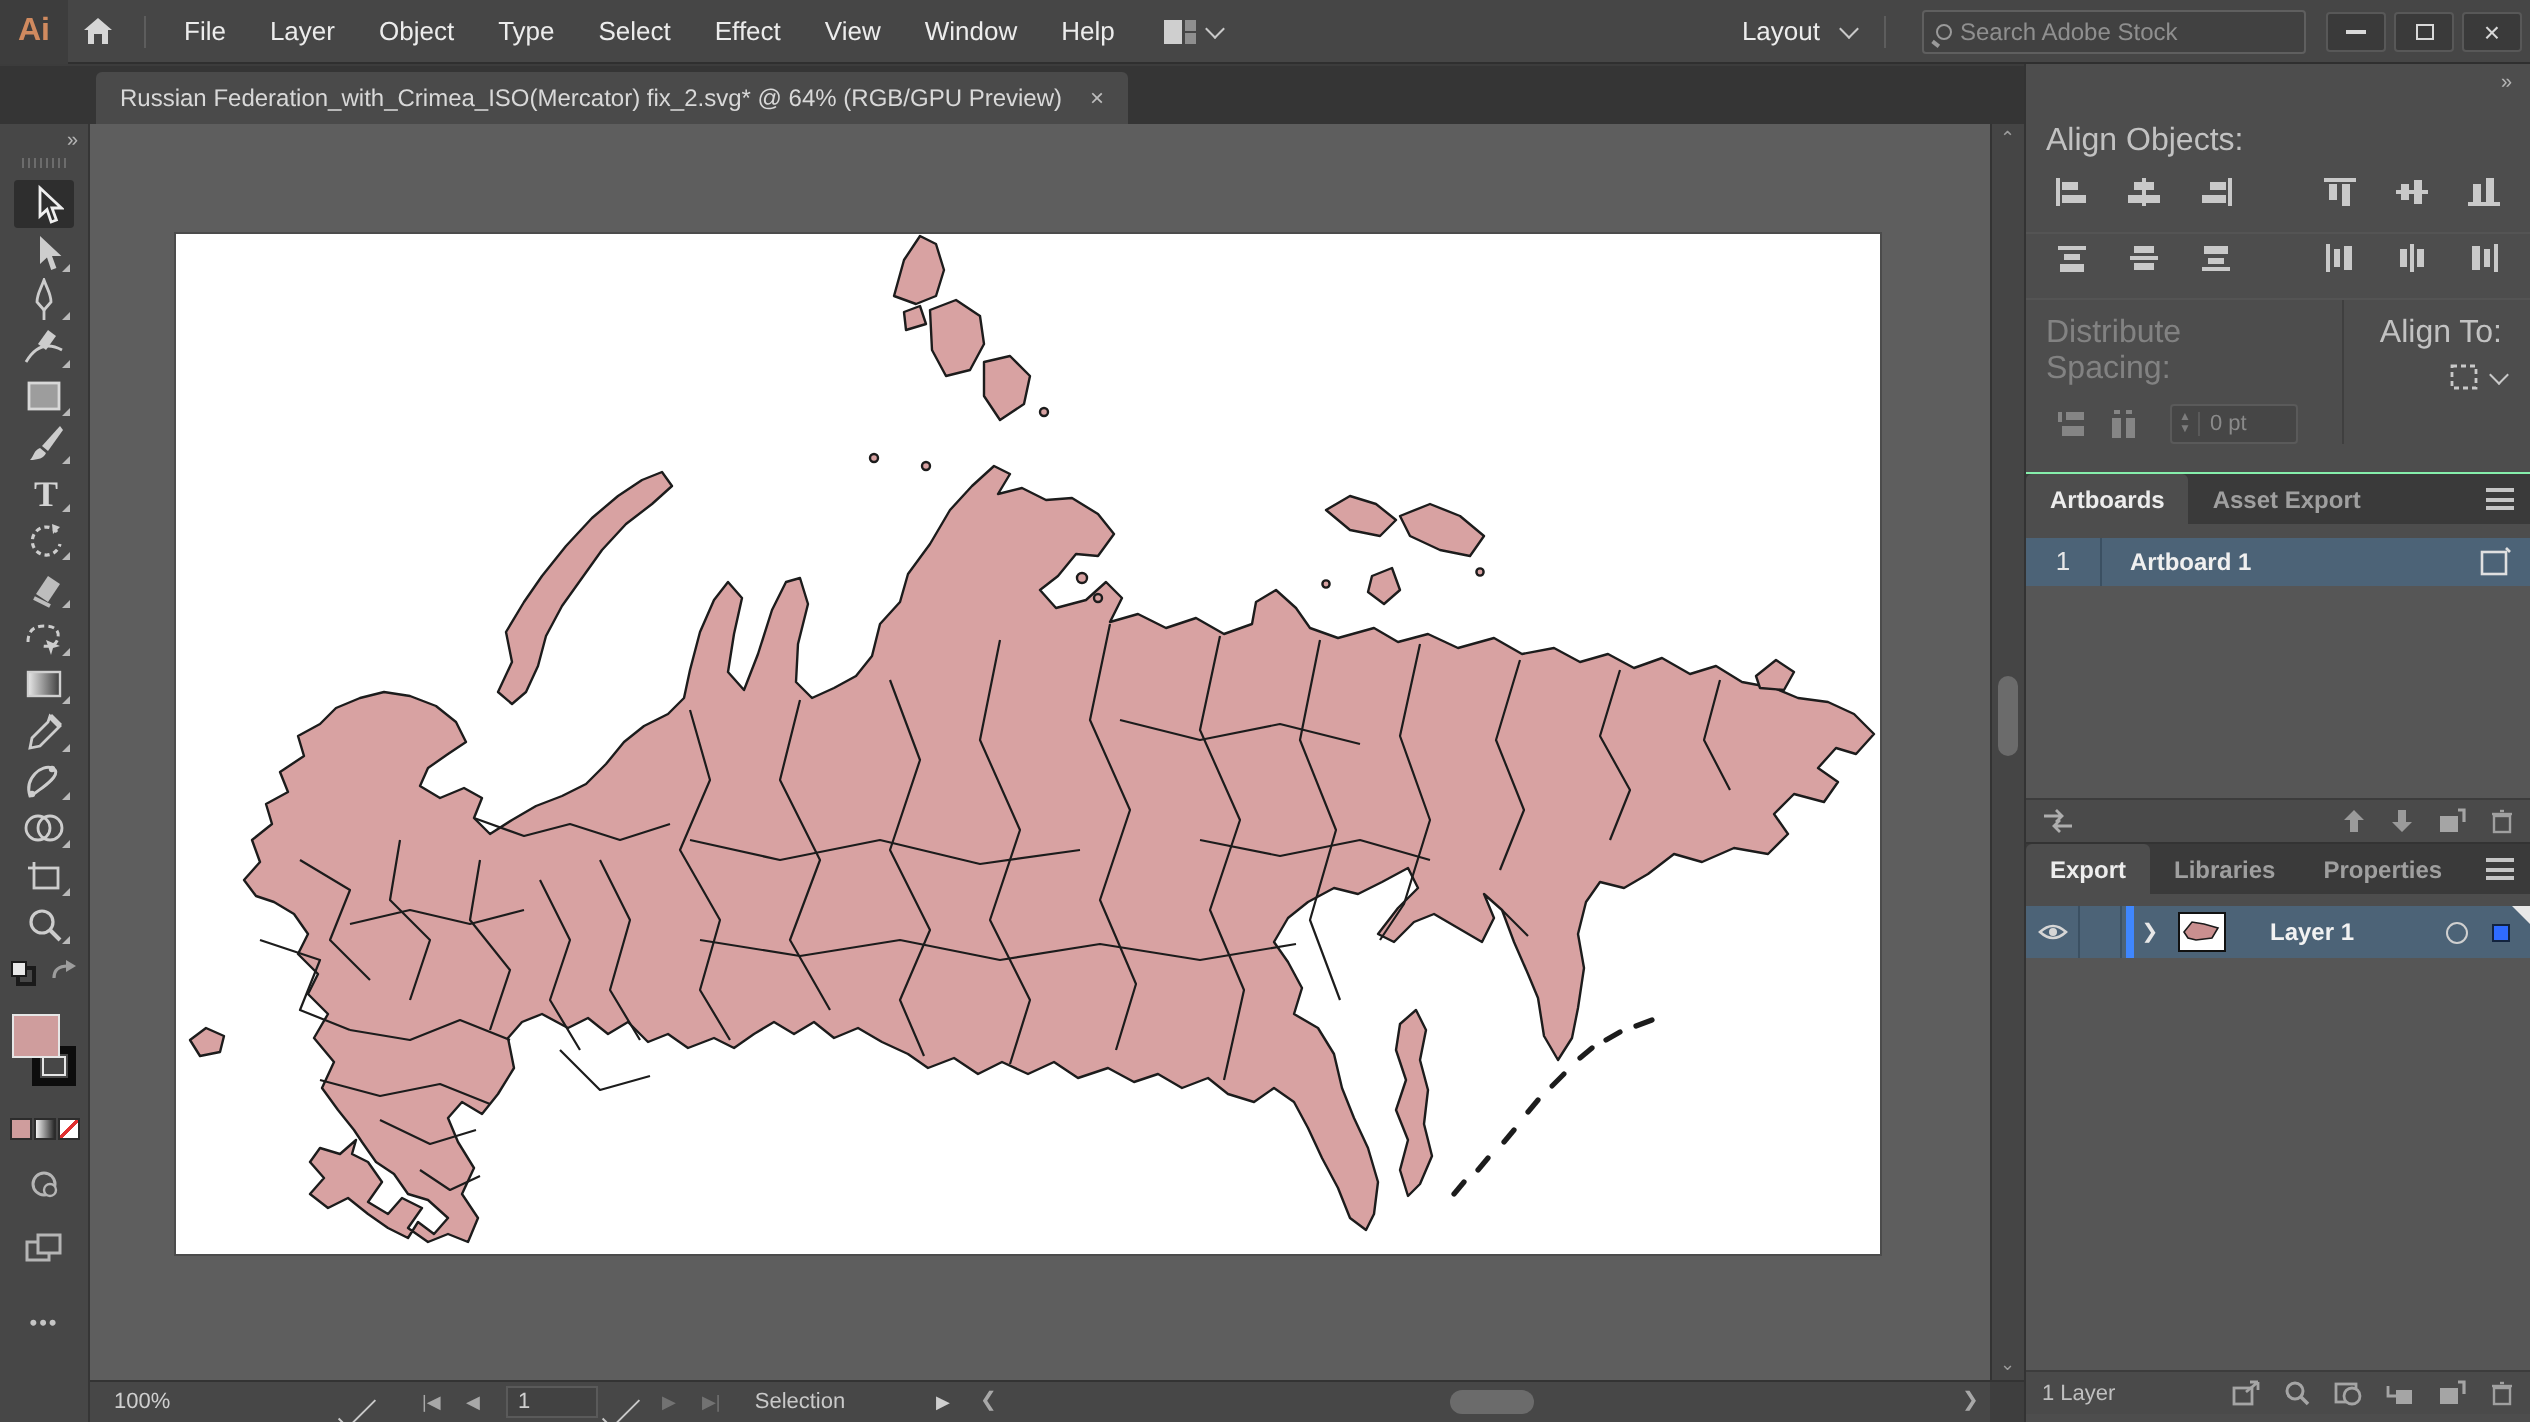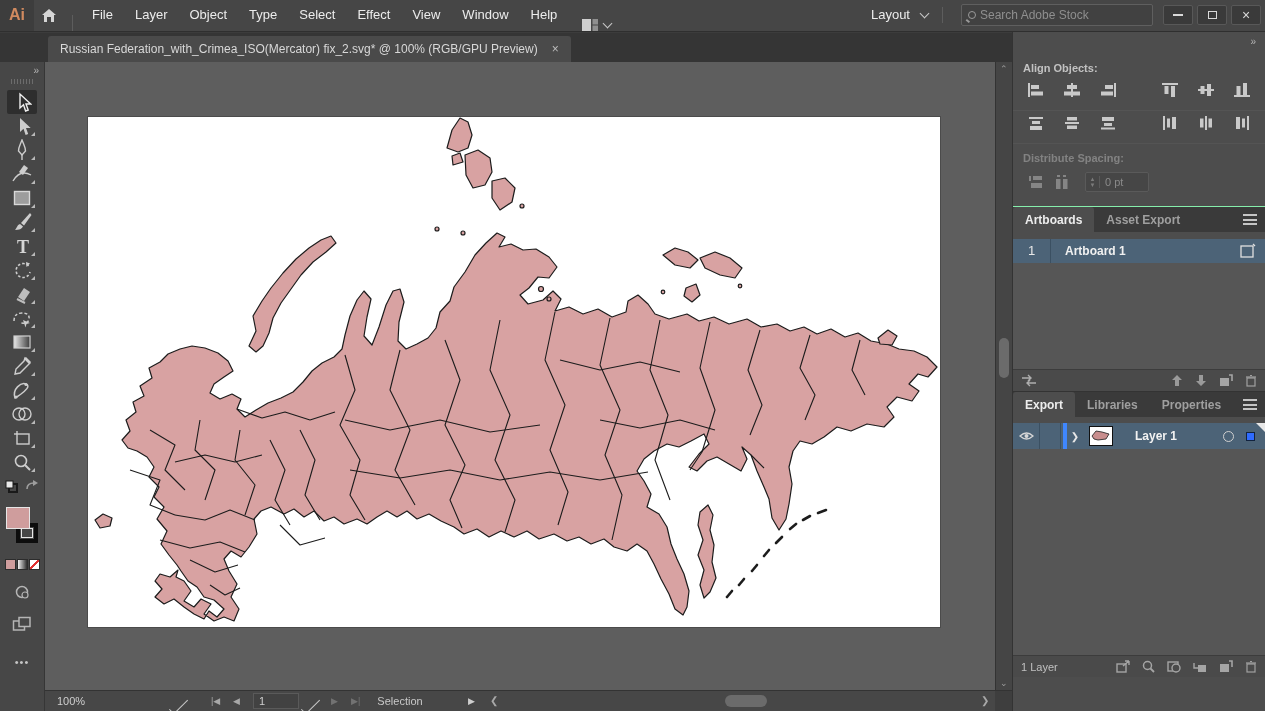--- a/index.html
+++ b/index.html
@@ -1,19 +1,19 @@
 <!DOCTYPE html>
 <html><head>
 <meta charset="utf-8">
 <style>
   *{margin:0;padding:0;box-sizing:border-box;-webkit-font-smoothing:antialiased}
   html,body{width:1265px;height:711px;overflow:hidden;background:#3c3c3c;
     font-family:"Liberation Sans","DejaVu Sans",sans-serif;font-size:12px;color:#d6d6d6}
   
-  #titlebar{position:absolute;left:0;top:0;width:1265px;height:32px;background:#464646;border-bottom:1px solid #2f2f2f;display:flex;align-items:flex-end}
+  #titlebar{position:absolute;left:0;top:0;width:1265px;height:32px;background:#464646;border-bottom:1px solid #2f2f2f;display:flex;align-items:center}
   #ai-logo{width:34px;height:32px;background:#3d3d3d;color:#d08a5f;font-weight:bold;font-size:16px;display:flex;align-items:center;justify-content:center}
   .tb-icon{width:30px;height:32px;display:flex;align-items:center;justify-content:center}
   .tb-sep{width:1px;height:16px;background:#5d5d5d;margin:0 8px}
   .menu-item{padding:0 11px;font-size:13px;color:#ececec;line-height:32px;cursor:default}
   #ws-switcher{display:flex;align-items:center;gap:6px;margin-left:14px}
   .chev{width:7px;height:7px;border-right:1.5px solid #c9c9c9;border-bottom:1.5px solid #c9c9c9;transform:rotate(45deg);display:inline-block;margin-top:-3px}
   #layout-cluster{margin-left:auto;display:flex;align-items:center}
   #search-box{width:192px;height:22px;background:#414141;border:1px solid #5f5f5f;border-radius:2px;display:flex;align-items:center;padding:0 6px;gap:4px;margin:0 10px}
   #search-box input{background:transparent;border:none;outline:none;color:#bdbdbd;font-size:12px;width:120px;font-family:inherit}
   #search-box input::placeholder{color:#8f8f8f}
@@ -53,21 +53,21 @@
   .navglyph{color:#a8a8a8;font-size:9px}
   #hthumb{position:absolute;left:680px;top:4px;width:42px;height:12px;background:#6b6b6b;border-radius:6px}
   #corner{position:absolute;left:995px;top:690px;width:17px;height:21px;background:#3e3e3e;border-top:1px solid #333}
   
   #rpanel{position:absolute;left:1012px;top:32px;width:253px;height:679px;background:#4d4d4d;border-left:1px solid #333}
   .ptabrow{height:26px;background:#3a3a3a;display:flex;position:relative}
   .ptab{padding:0 12px;line-height:26px;color:#9f9f9f;font-size:12px;font-weight:bold}
   .ptab.active{background:#4d4d4d;color:#ededed;border-radius:3px 3px 0 0}
   .burger{position:absolute;right:8px;top:7px;width:14px;height:11px;border-top:2px solid #c5c5c5;border-bottom:2px solid #c5c5c5}
   .burger::after{content:"";display:block;height:2px;background:#c5c5c5;margin-top:2.5px}
-  .plabel{color:#c2c2c2;font-size:11px;font-weight:bold;padding:8px 10px 4px 10px}
+  .plabel{color:#c2c2c2;font-size:16px;font-weight:normal;padding:8px 10px 4px 10px}
   .iconrow{display:flex;align-items:center;padding:2px 10px 6px 10px;gap:10px}
   .ibtn{width:26px;height:20px;display:flex;align-items:center;justify-content:center}
   .ibtn svg rect{fill:#c9c9c9}
   .pdivider{height:1px;background:#5c5c5c;margin:4px 0 0 0;opacity:.5}
   .pushR{margin-left:auto}
   #spacing-row{display:flex;padding:4px 10px 0 10px;align-items:center}
   #spacing-field{width:64px;height:20px;background:#464646;border:1px solid #5a5a5a;border-radius:2px;color:#8a8a8a;display:flex;align-items:center;font-size:11px;margin-left:10px}
   #spacing-field .steppers{width:14px;border-right:1px solid #5a5a5a;color:#7c7c7c;font-size:6px;line-height:6px;text-align:center}
   #alignto-block{border-left:1px solid #3f3f3f;width:100px;margin-left:12px;padding-left:0}
   .listarea{background:#565656}
@@ -131,21 +131,21 @@
       </div>
     <div class="winbtn">
         <div style="width:9px;height:8px;border:1.5px solid #d9d9d9"></div>
       </div>
     <div class="winbtn" style="font-size:14px">×</div>
   </div>
 </div>
 
 <div id="tabbar">
   <div id="doc-tab">
-    <span class="title">Russian Federation_with_Crimea_ISO(Mercator) fix_2.svg* @ 100%  (RGB/GPU Preview)</span>
+    <span class="title">Russian Federation_with_Crimea_ISO(Mercator) fix_2.svg* @ 64%  (RGB/GPU Preview)</span>
     <span class="close">×</span>
   </div>
 </div>
 
 <div id="toolbar">
   <div class="collapse">»</div>
   <div class="grip"></div>
 
   <div class="tool active">
     <svg width="20" height="21" viewBox="0 0 20 21">
@@ -514,20 +514,29 @@
               <rect x="3" y="5" width="4.5" height="10"></rect>
               <rect x="10" y="5" width="4.5" height="10"></rect>
             </svg>
           </div>
         <div id="spacing-field">
           <div class="steppers">▲<br>▼</div>
           <span style="padding-left:5px">0 pt</span>
         </div>
       </div>
     </div>
+    <div id="alignto-block">
+      <div class="plabel" style="text-align:right;padding-right:14px">Align To:</div>
+      <div style="display:flex;justify-content:flex-end;padding-right:12px;align-items:center;gap:4px">
+        <svg width="19" height="17">
+            <rect x="3" y="3" width="12" height="11" fill="none" stroke="#c9c9c9" stroke-width="1.4" stroke-dasharray="2.5,2"></rect>
+          </svg>
+        <span class="chev"></span>
+      </div>
+    </div>
   </div>
   <div style="height:14px"></div>
 
   <div class="ptabrow" style="border-top:1px solid #86efac">
     <div class="ptab active">Artboards</div>
     <div class="ptab">Asset Export</div>
     <div class="burger"></div>
   </div>
   <div class="listarea" style="height:130px">
     <div id="artboard-row" class="sel-row">

